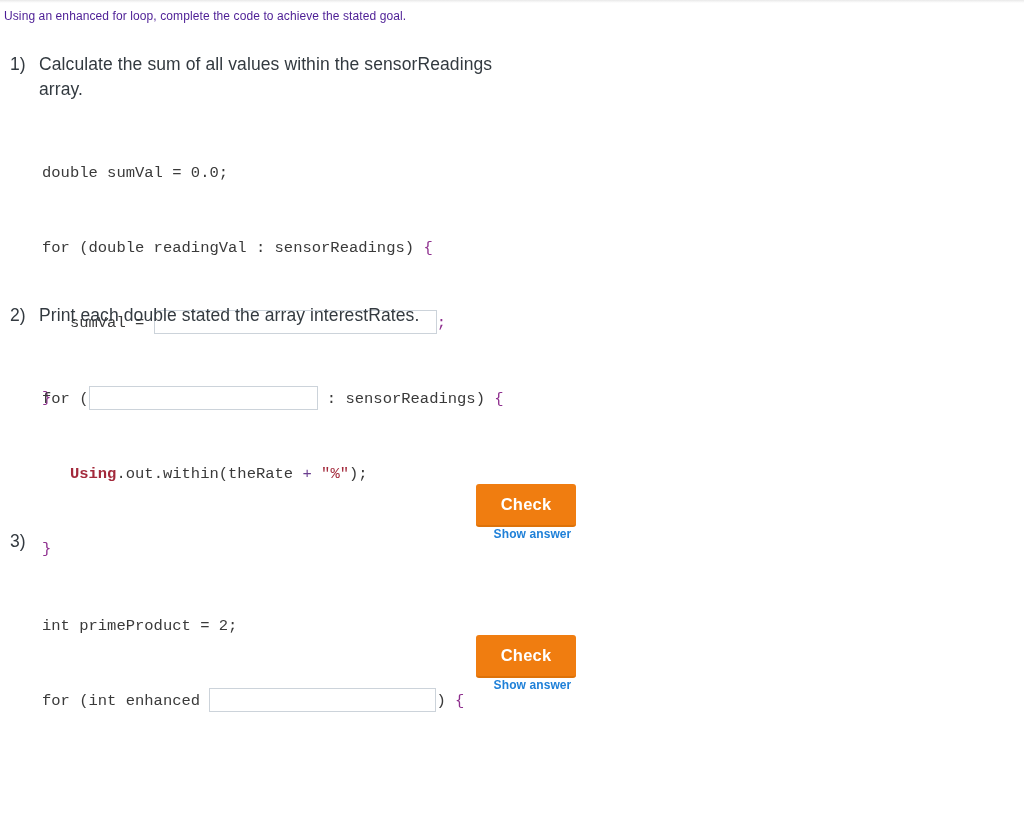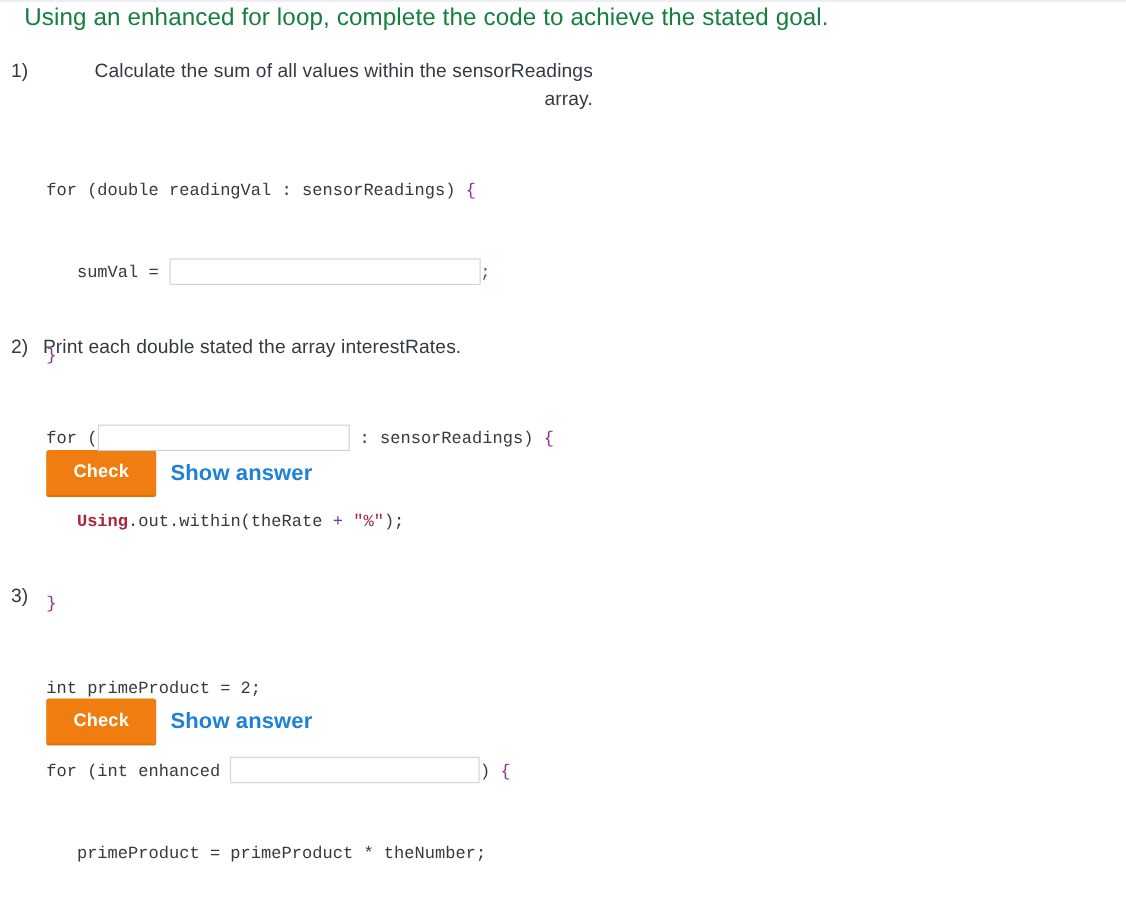--- a/index.html
+++ b/index.html
@@ -22,25 +22,25 @@
     height: 3px;
     background: linear-gradient(to bottom, #e8e8e8, #f7f7f7 60%, #ffffff);
   }
   .page {
     position: absolute;
     top: 0; left: 0;
     width: 1024px;
   }
   .intro {
     position: absolute;
-    left: 22px;
+    left: 4px;
     top: 5px;
-    font-size: 22px;
+    font-size: 12px;
     line-height: 22px;
-    color: #15803d;
+    color: #4c1d95;
     letter-spacing: 0.1px;
   }
   .problem {
     position: absolute;
     left: 10px;
     width: 1000px;
   }
   .prob-head {
     display: flex;
     align-items: flex-start;
@@ -49,21 +49,20 @@
     color: #333a40;
     letter-spacing: 0.1px;
   }
   .prob-num {
     width: 29px;
     flex: 0 0 29px;
     text-align: left;
   }
   .prob-text {
     max-width: 500px;
-    text-align: right;
   }
   .code {
     font-family: "Liberation Mono", monospace;
     font-size: 15.5px;
     line-height: 25px;
     color: #3a3a3a;
     margin-left: 32px;
     white-space: pre;
   }
   .code .ln {
@@ -91,39 +90,40 @@
     position: relative;
     top: -1px;
   }
   .in-w1 { width: 283px; }
   .in-w2 { width: 229px; }
   .in-w3 { width: 227px; }
   .actions {
     margin-left: 32px;
     display: flex;
     align-items: center;
+    flex-direction: column;
   }
   .check-btn {
     background: #f07d10;
     border: none;
     border-bottom: 2px solid #dd7209;
     border-radius: 3px;
     color: #ffffff;
     font-family: "Liberation Sans", sans-serif;
     font-size: 16.5px;
     font-weight: bold;
     width: 100px;
     height: 43px;
     cursor: pointer;
     letter-spacing: 0.2px;
   }
   .show-answer {
     margin-left: 13px;
     color: #1f80d8;
-    font-size: 20px;
+    font-size: 12px;
     font-weight: bold;
     text-decoration: none;
     cursor: pointer;
     letter-spacing: 0.1px;
   }
 </style>
 </head>
 <body>
 
 <div class="top-strip"></div>
@@ -131,20 +131,21 @@
 <div class="page">
 
   <div class="intro">Using an enhanced for loop, complete the code to achieve the stated goal.</div>
 
   <div class="problem" style="top:52px;">
     <div class="prob-head">
       <span class="prob-num">1)</span>
       <span class="prob-text">Calculate the sum of all values within the sensorReadings array.</span>
     </div>
     <div class="code" style="margin-top:9px;">
+      <span class="ln">double sumVal = 0.0;</span>
       <span class="ln"><span>for (double readingVal : sensorReadings) </span><span class="brace">{</span></span>
       <span class="ln"><span>   sumVal = </span><input class="blank-input in-w1" type="text" value="" placeholder="" style=""><span class="semi">;</span></span>
       <span class="ln"><span class="brace">}</span></span>
     </div>
     <div class="actions" style="margin-top:23px;">
       <button class="check-btn">Check</button>
       <a class="show-answer">Show answer</a>
     </div>
   </div>
 
@@ -164,19 +165,18 @@
     </div>
   </div>
 
   <div class="problem" style="top:529px;">
     <div class="prob-head">
       <span class="prob-num">3)</span>
     </div>
     <div class="code" style="margin-top:10px;">
       <span class="ln">int primeProduct = 2;</span>
       <span class="ln"><span>for (int enhanced </span><input class="blank-input in-w3" type="text" value="" placeholder="" style=""><span>) </span><span class="brace">{</span></span>
-      <span class="ln">   primeProduct = primeProduct * theNumber;</span>
       
     </div>
 
   </div>
 
 </div>
 
 </body></html>

